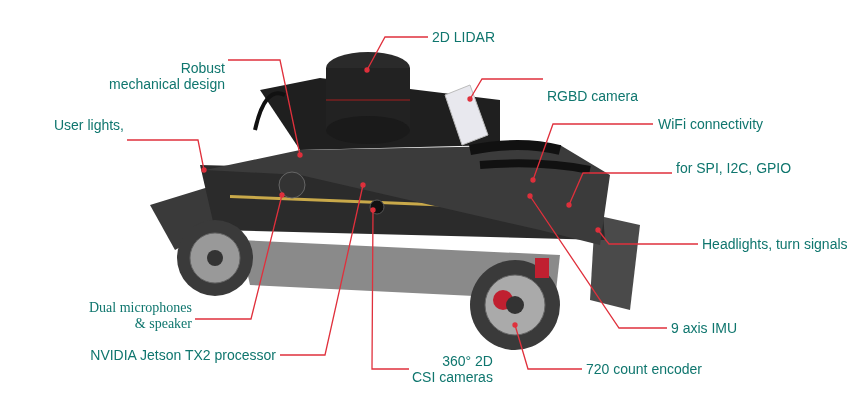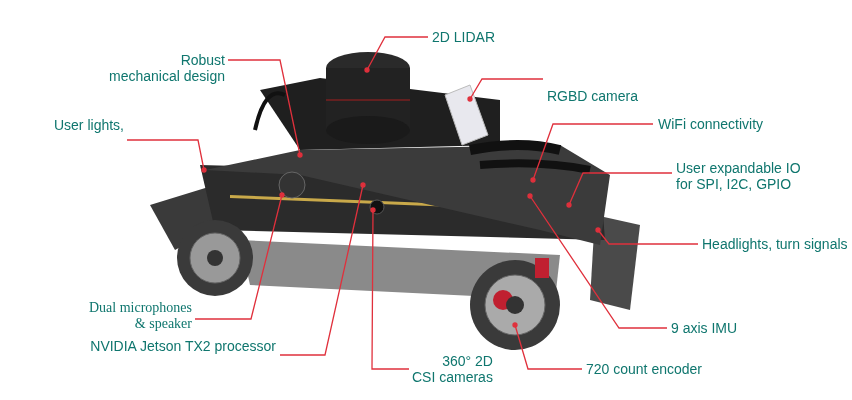--- a/index.html
+++ b/index.html
@@ -78,48 +78,47 @@
   <circle cx="363" cy="185" r="2" fill="#e0303c"></circle>
   <polyline points="409,369 372,369 373,210"></polyline>
   <circle cx="373" cy="210" r="2" fill="#e0303c"></circle>
   <polyline points="582,369 528,369 515,325"></polyline>
   <circle cx="515" cy="325" r="2" fill="#e0303c"></circle>
 </svg>
 
 <div class="label" style="left:432px;top:29px;">
   <span>2D LIDAR</span>
 </div>
-<div class="label right" style="right:627px;top:52px;margin-left:32px;">
+<div class="label right" style="right:627px;top:60px;margin-left:32px;">
   <span>Robust</span>
   <span>mechanical design</span>
 </div>
 <div class="label" style="left:547px;top:88px;">
   <span>RGBD camera</span>
 </div>
 <div class="label right" style="right:728px;top:117px;">
   <span>User lights,</span>
 </div>
 <div class="label" style="left:658px;top:116px;">
   <span>WiFi connectivity</span>
 </div>
 <div class="label" style="left:676px;top:160px;">
-  <span>User expandable IO</span>
   <span>for SPI, I2C, GPIO</span>
 </div>
 <div class="label" style="left:702px;top:236px;">
   <span>Headlights, turn signals</span>
 </div>
 <div class="label right" style="right:660px;top:300px;font-family:Liberation Serif, serif;">
   <span>Dual microphones</span>
   <span>&amp; speaker</span>
 </div>
 <div class="label" style="left:671px;top:320px;">
   <span>9 axis IMU</span>
 </div>
-<div class="label right" style="right:576px;top:338px;">
+<div class="label right" style="right:576px;top:347px;">
   <span>NVIDIA Jetson TX2 processor</span>
 </div>
 <div class="label" style="left:412px;top:353px;text-align:right;">
   <span>360° 2D</span>
   <span>CSI cameras</span>
 </div>
 <div class="label" style="left:586px;top:361px;">
   <span>720 count encoder</span>
 </div>
 

